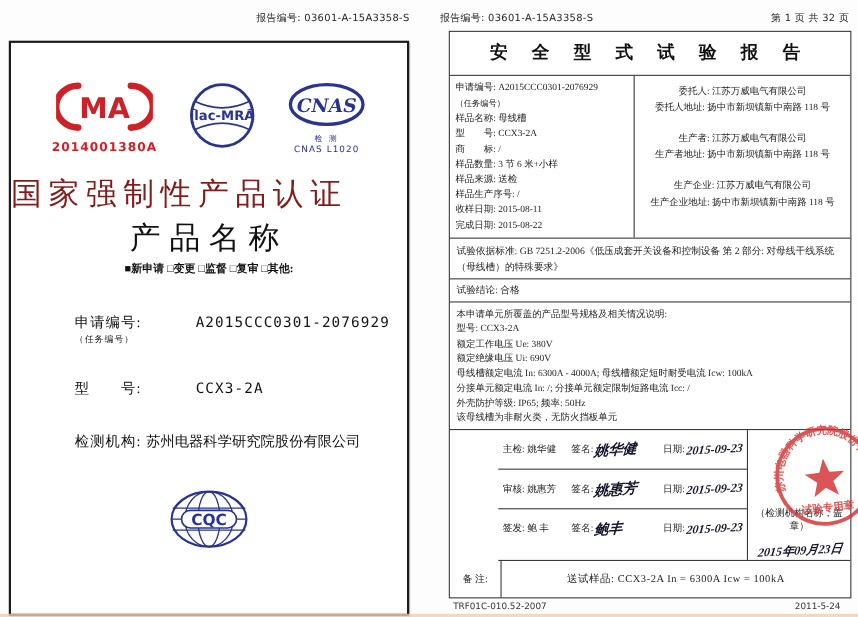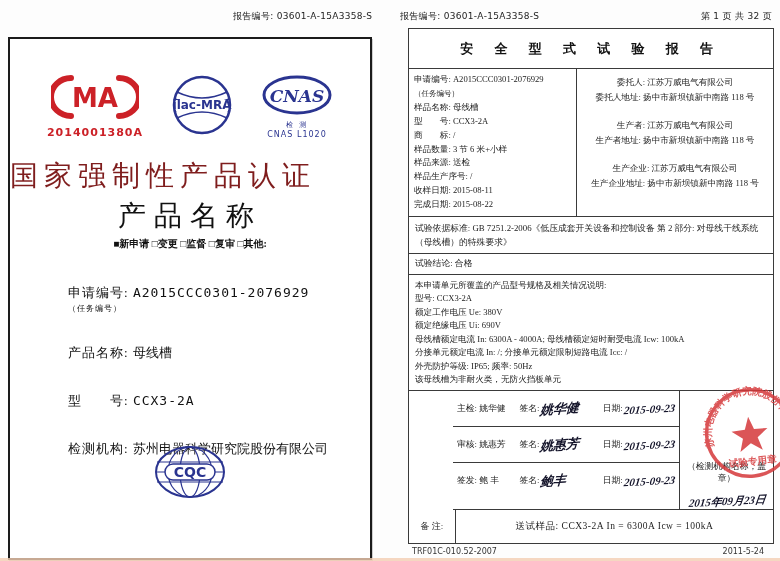--- a/index.html
+++ b/index.html
@@ -23,31 +23,31 @@
   .lp-title1 { position:absolute; top:118px; left:0; width:100%; text-align:left;
                font-size:28px; letter-spacing:6px; color:#7f1d1d; }
   .lp-title2 { position:absolute; top:158px; left:0; width:100%; text-align:center;
                font-size:28px; letter-spacing:8px; color:#111; }
   .lp-checks { position:absolute; top:198px; left:0; width:100%; text-align:center;
                font-size:10px; font-weight:bold; color:#111; }
 
   .lp-fields { position:absolute; top:245px; left:58px; }
   .lp-field { margin-bottom:30px; font-size:13px; color:#111; }
   .lp-field .lbl { letter-spacing:1px; }
-  .lp-field .val { font-family:"DejaVu Sans Mono",monospace; font-size:13px; letter-spacing:1px; }
+  .lp-field .val { font-family:"DejaVu Sans Mono",monospace; font-size:13px; letter-spacing:1px;margin-left:45px; }
   .lp-note { font-size:8px; margin-top:1px; letter-spacing:1px; }
   .cqc-wrap { position:absolute; top:405px; left:0; width:100%; text-align:center; }
 
   
   .right-page { position:absolute; left:398px; top:0; width:380px; height:561px; }
   .rp-table { position:absolute; left:10px; top:28px; width:366px; border:1.5px solid #3a3a3a; background:#fff; }
   .rp-row { border-bottom:1px solid #3a3a3a; }
   .rp-row:last-child { border-bottom:none; }
   .rp-title { height:40px; display:flex; align-items:center; justify-content:center;
-              font-size:13px; font-weight:bold; letter-spacing:9px; color:#111; }
+              font-size:16px; font-weight:bold; letter-spacing:9px; color:#111; }
   .rp-info { display:flex; }
   .rp-info-left { width:168px; border-right:1px solid #3a3a3a; padding:4px 5px; }
   .rp-info-left div { font-size:8.6px; line-height:13.9px; white-space:nowrap; }
   .rp-info-left .sub { font-size:7.5px; }
   .rp-info-right { flex:1; padding:6px 7px; }
   .rp-info-right .grp { margin-bottom:13px;text-align:center; }
   .rp-info-right div.ln { font-size:8.6px; line-height:15px; white-space:nowrap; }
   .rp-std { padding:4px 6px; font-size:8.8px; line-height:14px; }
   .rp-conc { padding:4px 6px; font-size:8.8px; }
   .rp-cov { padding:4px 6px; }
@@ -124,23 +124,20 @@
   <div class="lp-title1">国家强制性产品认证</div>
   <div class="lp-title2">产品名称</div>
   <div class="lp-checks">■新申请  □变更  □监督  □复审  □其他:</div>
 
   <div class="lp-fields">
     <div class="lp-field">
       <span class="lbl">申请编号: </span><span class="val">A2015CCC0301-2076929</span>
       <div class="lp-note">（任务编号）</div>
     </div>
     <div class="lp-field">
-      <span class="lbl">产品名称: </span><span>母线槽</span>
-    </div>
-    <div class="lp-field">
       <span class="lbl">型　　号: </span><span class="val">CCX3-2A</span>
     </div>
     <div class="lp-field">
       <span class="lbl">检测机构: </span><span>苏州电器科学研究院股份有限公司</span>
     </div>
   </div>
 
   <div class="cqc-wrap">
     <svg width="74" height="56" viewBox="0 0 74 56">
       <ellipse cx="37" cy="28" rx="34" ry="25" fill="none" stroke="#2a3490" stroke-width="2"></ellipse>

